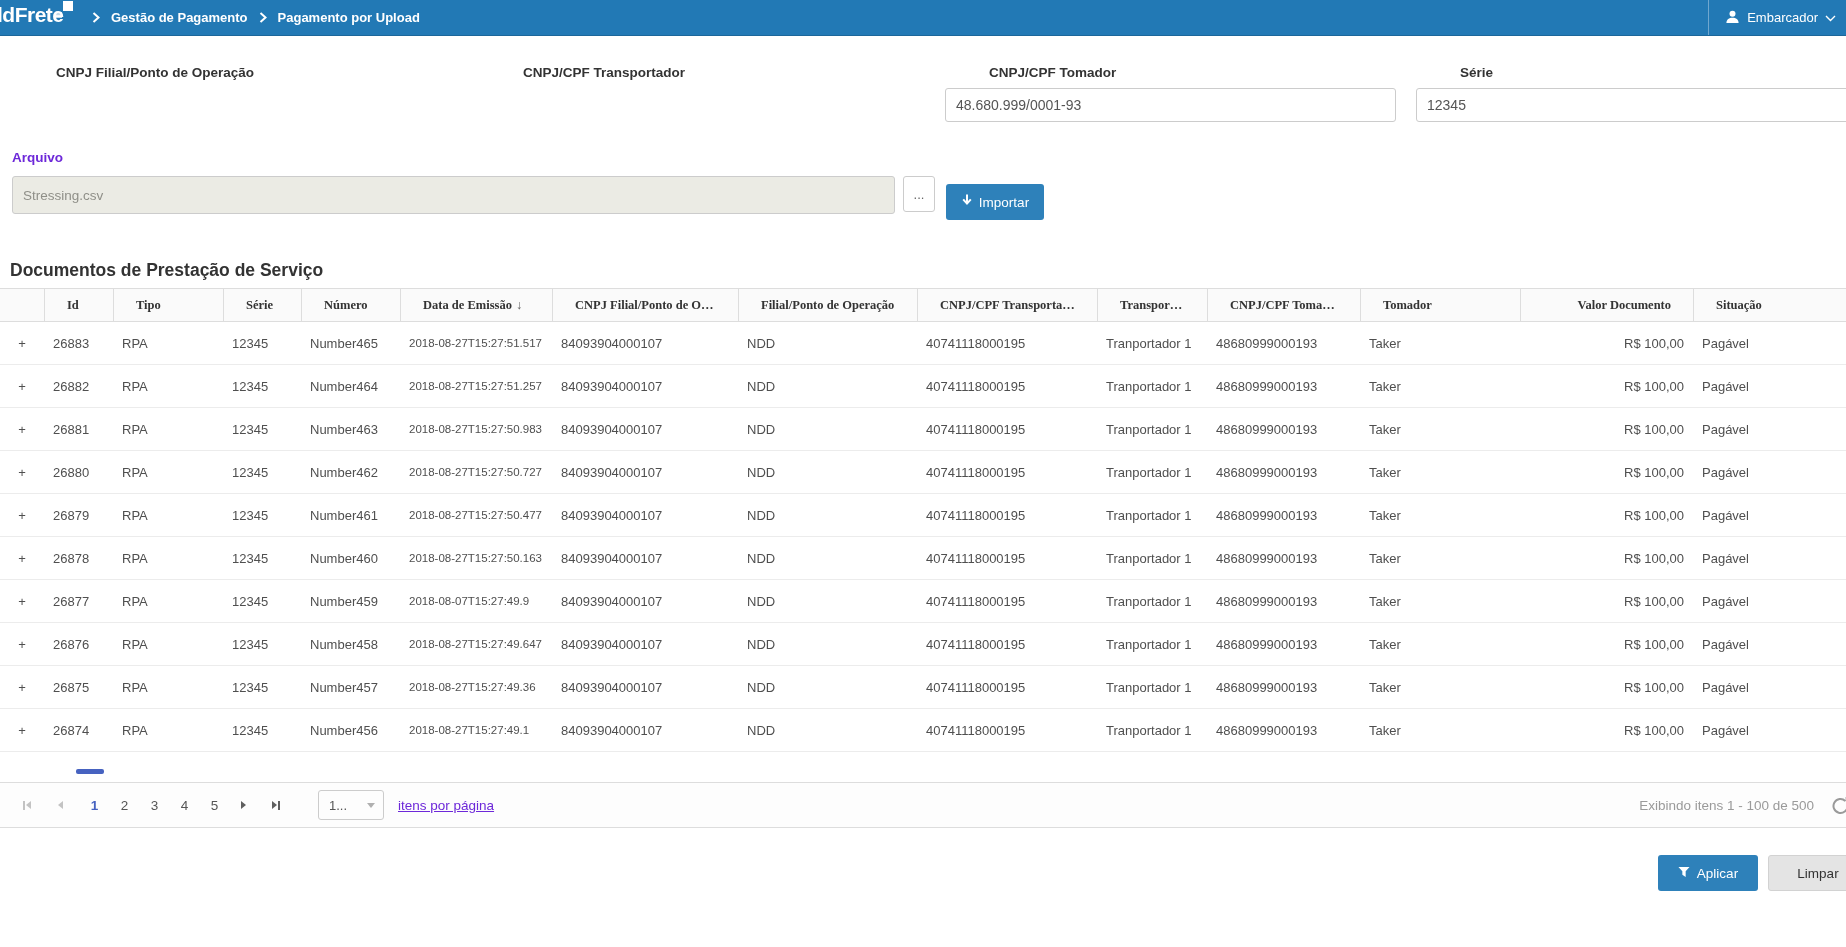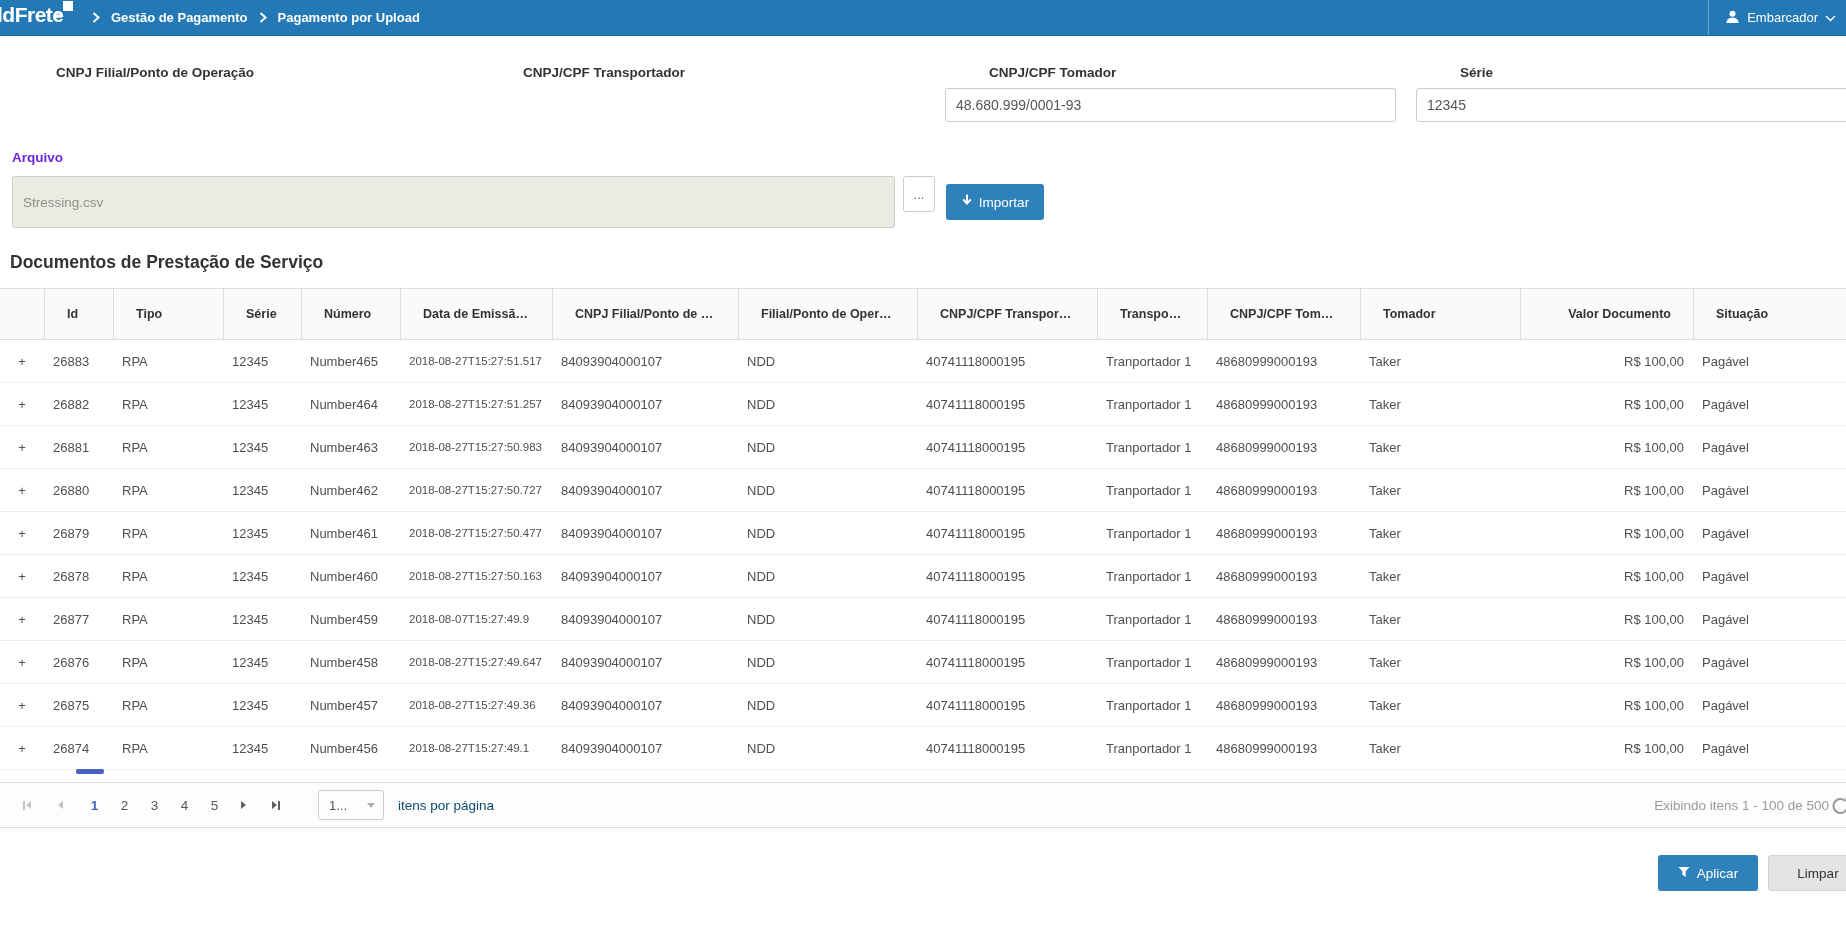--- a/index.html
+++ b/index.html
@@ -19,34 +19,34 @@
               padding:0 10px 0 16px;border-left:1px solid rgba(255,255,255,.35);color:#fff;font-size:13px;}
   
   .field-group{position:absolute;top:65px;}
   .field-group label{display:block;font-size:13.5px;font-weight:600;color:#333;margin-bottom:8px;margin-left:44px;}
   .field-group input{height:32px;border:1px solid #ccc;border-radius:3px;padding:0 10px;font-size:14px;
                      color:#555;box-sizing:content-box;outline:none;font-family:inherit;display:block;background:#fff;}
   #fg1{left:12px}#fg2{left:479px}#fg3{left:945px}#fg4{left:1416px}
   #fg1 input{width:433px}#fg2 input{width:429px}#fg3 input{width:429px}#fg4 input{width:429px}
   .arquivo-label{position:absolute;left:12px;top:150px;font-size:13.5px;font-weight:600;color:#6d28d9;}
   .file-input{position:absolute;left:12px;top:176px;width:861px;height:34px;border:1px solid #ccc;border-radius:3px;
-              background:#ebebe4;color:#8f8f88;font-size:13.5px;padding:8px 10px;font-family:inherit;outline:none;}
+              background:#ebebe4;color:#8f8f88;font-size:13.5px;padding:1px 10px;font-family:inherit;outline:none;}
   .browse-btn{position:absolute;left:903px;top:176px;width:32px;height:36px;background:#fff;border:1px solid #ccc;
               border-radius:3px;color:#666;font-size:13px;display:flex;align-items:center;justify-content:center;
               cursor:pointer;box-sizing:border-box;}
   .import-btn{position:absolute;left:946px;top:184px;width:98px;height:36px;background:var(--c-primary);border:none;
               border-radius:3px;color:#fff;font-size:13.5px;display:flex;align-items:center;justify-content:center;
               gap:6px;cursor:pointer;box-sizing:border-box;}
   
-  .section-title{position:absolute;left:10px;top:252px;font-size:17.5px;font-weight:600;color:#333;}
+  .section-title{position:absolute;left:10px;top:260px;font-size:17.5px;font-weight:600;color:#333;}
   .grid{position:absolute;left:0;top:288px;width:1846px;}
   .doc-table{table-layout:fixed;width:1846px;border-collapse:separate;border-spacing:0;}
-  .doc-table th{height:52px;background:#fafafa;border-top:1px solid #ddd;border-bottom:1px solid #ddd;
+  .doc-table th{height:34px;background:#fafafa;border-top:1px solid #ddd;border-bottom:1px solid #ddd;
                 border-left:1px solid #ddd;font-size:12.5px;font-weight:600;color:#333;text-align:left;
-                padding:0 22px;white-space:nowrap;overflow:hidden;text-overflow:ellipsis;box-sizing:border-box;}
+                padding:0 22px;white-space:nowrap;overflow:hidden;text-overflow:ellipsis;box-sizing:border-box;font-family:Liberation Serif, serif;}
   .doc-table th:first-child{border-left:none;}
   .doc-table td{height:43px;border-bottom:1px solid #ececec;font-size:13px;color:#4f4f4f;padding:0 9px;
                 white-space:nowrap;overflow:hidden;box-sizing:border-box;}
   .doc-table th:nth-child(1),.doc-table td:nth-child(1){width:42px;text-align:center;}
   .doc-table th:nth-child(2),.doc-table td:nth-child(2){width:69px;}
   .doc-table th:nth-child(3),.doc-table td:nth-child(3){width:110px;margin-left:6px;}
   .doc-table th:nth-child(4),.doc-table td:nth-child(4){width:78px;}
   .doc-table th:nth-child(5),.doc-table td:nth-child(5){width:99px;}
   .doc-table th:nth-child(6),.doc-table td:nth-child(6){width:152px;}
   .doc-table th:nth-child(7),.doc-table td:nth-child(7){width:186px;}
@@ -73,22 +73,22 @@
   .vbar{width:2px;height:9px;background:currentColor;}
   .pg-pages{display:flex;align-items:center;}
   .pg-pages .page{width:29px;height:26px;display:flex;align-items:center;justify-content:center;font-size:13.5px;
                   color:#555;cursor:pointer;margin-right:1px;}
   .pg-pages .page.active{color:var(--c-active);font-weight:bold;}
   .page-size{margin-left:22px;width:66px;height:30px;border:1px solid #ccc;border-radius:3px;background:#fdfdfd;
              display:flex;align-items:center;cursor:pointer;box-sizing:border-box;}
   .page-size .val{font-size:13px;color:#555;padding-left:10px;}
   .page-size .dd{margin-left:auto;margin-right:8px;width:0;height:0;border-left:4px solid transparent;
                  border-right:4px solid transparent;border-top:5px solid #b0b0b0;}
-  .pg-label{margin-left:14px;font-size:13.5px;color:#0c4a6e;}
-  .pg-info{margin-left:auto;margin-right:17px;font-size:13.5px;color:#9a9a9a;}
+  .pg-label{margin-left:14px;font-size:13.5px;color:#6d28d9;text-decoration:underline;}
+  .pg-info{margin-left:auto;margin-right:32px;font-size:13.5px;color:#9a9a9a;}
   .refresh{position:absolute;left:1831px;top:13px;cursor:pointer;}
   
   .apply-btn{position:absolute;left:1658px;top:855px;width:100px;height:36px;background:var(--c-primary);border:none;
              border-radius:3px;color:#fff;font-size:13.5px;display:flex;align-items:center;justify-content:center;
              gap:7px;cursor:pointer;}
   .clear-btn{position:absolute;left:1768px;top:855px;width:100px;height:36px;background:#e4e4e4;border:1px solid #d2d2d2;
              border-radius:3px;color:#333;font-size:13.5px;display:flex;align-items:center;justify-content:center;cursor:pointer;}
 </style>
 </head>
 <body style="--c-navbar: #2279b5; --c-primary: #2e81ba; --c-active: #4662c0;">

